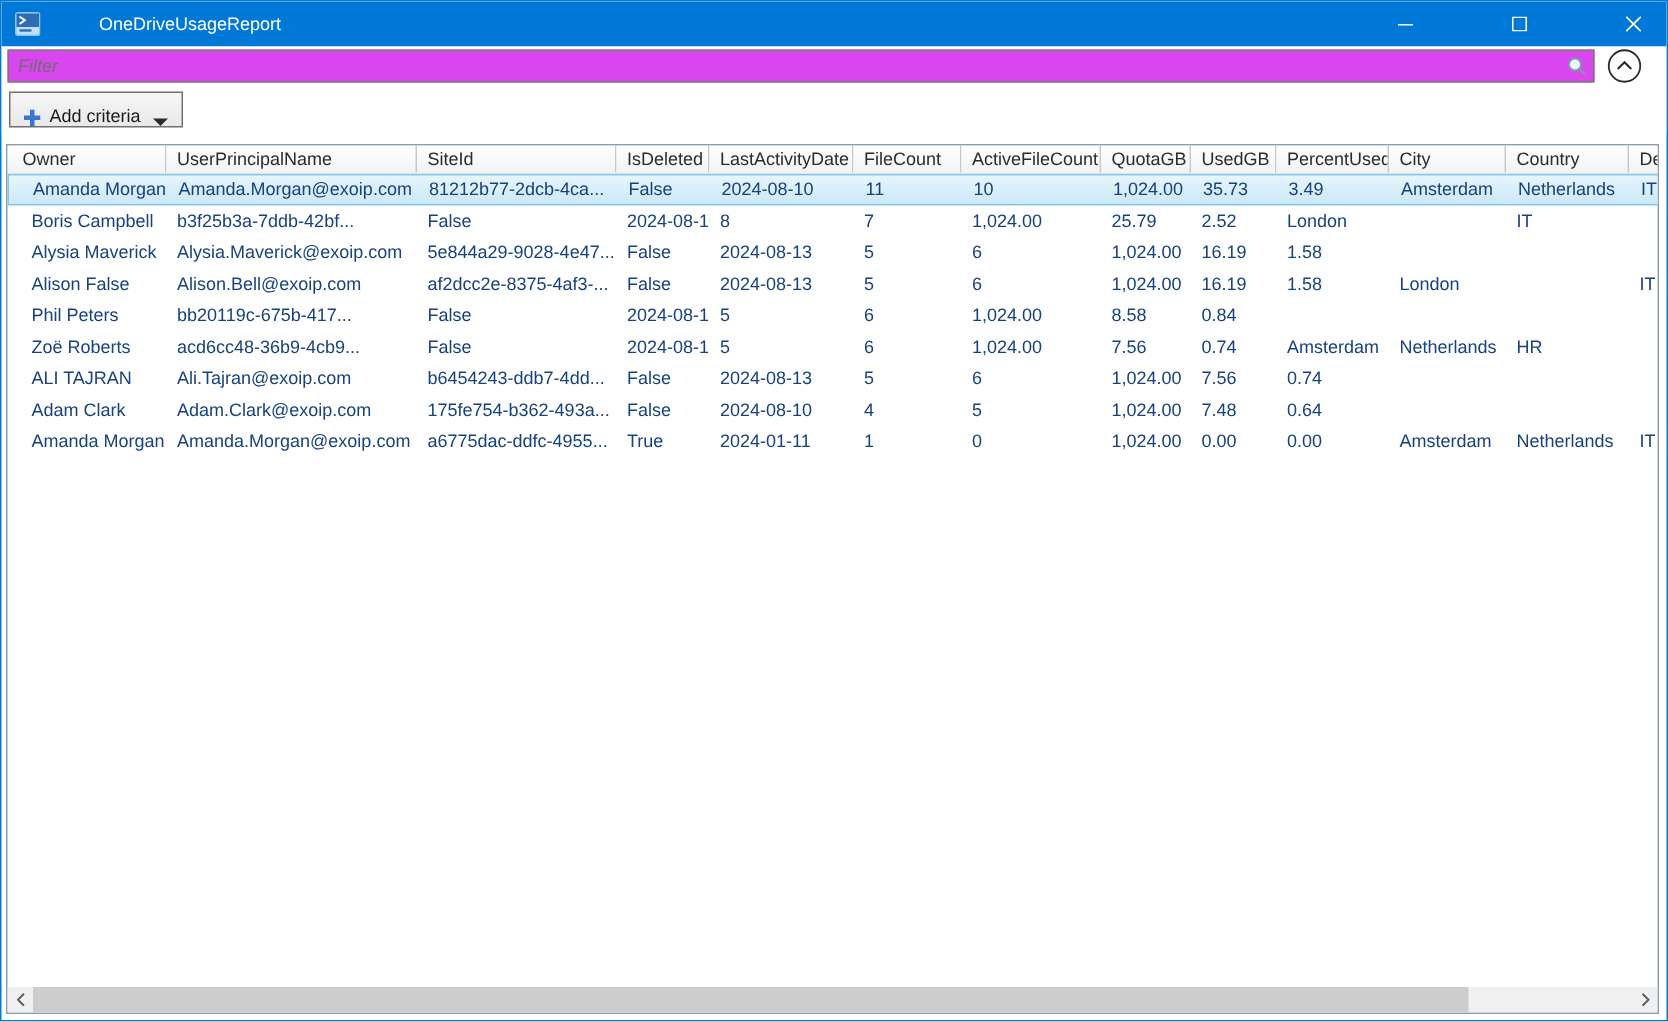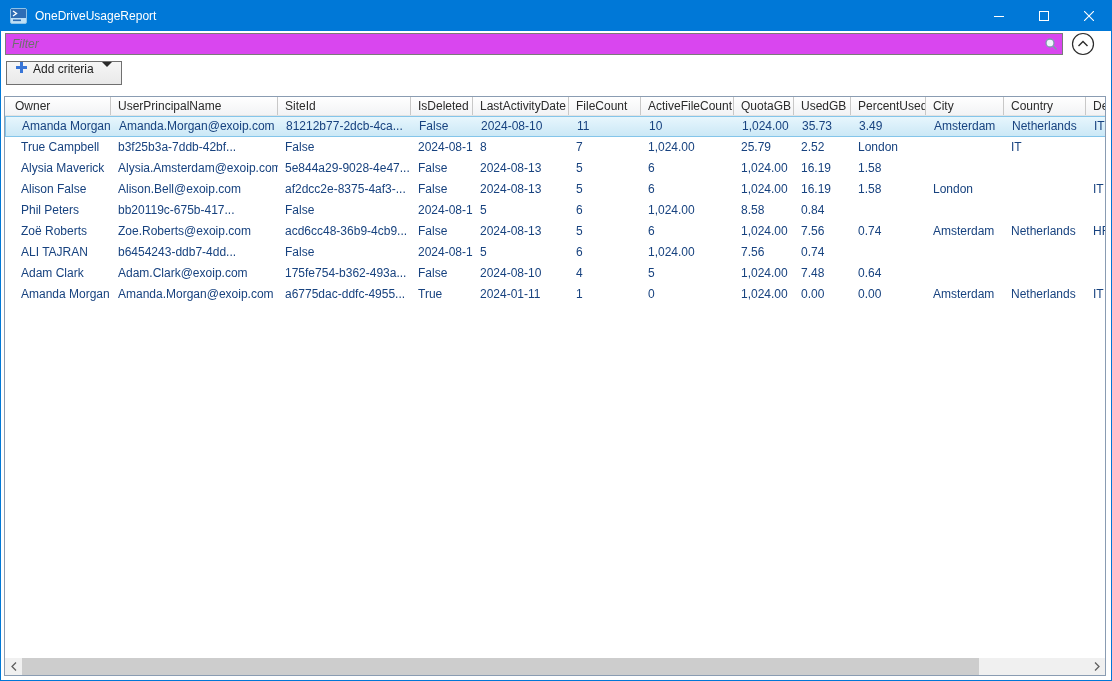--- a/index.html
+++ b/index.html
@@ -6,21 +6,21 @@
   html,body { background:#e8e8e8; }
   body { font-family:"Liberation Sans","DejaVu Sans",sans-serif; }
 
   .window {
     position:relative; width:1112px; height:681px;
     background:#ffffff; border:1px solid #0078d7; overflow:hidden;
   }
 
   
   .titlebar {
-    height:30px; background:#0078d7; display:flex; align-items:center;
+    height:30px; background:#0078d7; display:flex; align-items:center;gap:31px;
   }
   .app-icon { margin-left:9px; width:17px; height:16px; flex:0 0 auto; }
   .title-text { color:#ffffff; font-size:12px; margin-left:8px; flex:1 1 auto;
     white-space:nowrap; overflow:hidden; }
   .tb-btn { width:45px; height:30px; display:flex; align-items:center; justify-content:center; }
   .tb-btn svg { display:block; }
 
   
   .filter-row { height:26px; display:flex; align-items:center; padding:0 14px 0 4px; background:#fff; }
   .filter-box { position:relative; flex:1 1 auto; height:22px; }
@@ -31,21 +31,21 @@
   .filter-box input::placeholder { font-style:italic; color:#6e6e6e; opacity:1; }
   .search-glyph { position:absolute; right:5px; top:4px; }
   .collapse-btn {
     width:28px; height:26px; margin-left:6px; background:transparent; border:none;
     display:flex; align-items:center; justify-content:center; cursor:pointer;
   }
 
   
   .toolbar-row { height:32px; display:flex; align-items:center; padding:0 5px; background:#fff; }
   .add-criteria {
-    display:inline-flex; align-items:flex-start; gap:6px; height:24px; padding:0 9px;
+    display:inline-flex; align-items:flex-end; gap:6px; height:24px; padding:0 9px;
     border:1px solid #707070; background:linear-gradient(#f6f6f6,#e9e9e9);
     font-family:inherit; font-size:12px; color:#1b1b1b; cursor:pointer;
   }
   .caret-down {
     width:0; height:0; border-left:5px solid transparent; border-right:5px solid transparent;
     border-top:5px solid #2b2b2b; margin-left:2px;
   }
 
   
   .grid {
@@ -168,36 +168,36 @@
           <div class="cell">11</div>
           <div class="cell">10</div>
           <div class="cell">1,024.00</div>
           <div class="cell">35.73</div>
           <div class="cell">3.49</div>
           <div class="cell">Amsterdam</div>
           <div class="cell">Netherlands</div>
           <div class="cell">IT</div>
         </div>
         <div class="grid-row">
-          <div class="cell">True Campbell</div>
+          <div class="cell">Boris Campbell</div>
           <div class="cell">b3f25b3a-7ddb-42bf...</div>
           <div class="cell">False</div>
           <div class="cell">2024-08-10</div>
           <div class="cell">8</div>
           <div class="cell">7</div>
           <div class="cell">1,024.00</div>
           <div class="cell">25.79</div>
           <div class="cell">2.52</div>
           <div class="cell">London</div>
           <div class="cell"></div>
           <div class="cell">IT</div>
         </div>
         <div class="grid-row">
           <div class="cell">Alysia Maverick</div>
-          <div class="cell">Alysia.Amsterdam@exoip.com</div>
+          <div class="cell">Alysia.Maverick@exoip.com</div>
           <div class="cell">5e844a29-9028-4e47...</div>
           <div class="cell">False</div>
           <div class="cell">2024-08-13</div>
           <div class="cell">5</div>
           <div class="cell">6</div>
           <div class="cell">1,024.00</div>
           <div class="cell">16.19</div>
           <div class="cell">1.58</div>
           <div class="cell"></div>
           <div class="cell"></div>
@@ -227,35 +227,35 @@
           <div class="cell">6</div>
           <div class="cell">1,024.00</div>
           <div class="cell">8.58</div>
           <div class="cell">0.84</div>
           <div class="cell"></div>
           <div class="cell"></div>
           <div class="cell"></div>
         </div>
         <div class="grid-row">
           <div class="cell">Zoë Roberts</div>
-          <div class="cell">Zoe.Roberts@exoip.com</div>
           <div class="cell">acd6cc48-36b9-4cb9...</div>
           <div class="cell">False</div>
           <div class="cell">2024-08-13</div>
           <div class="cell">5</div>
           <div class="cell">6</div>
           <div class="cell">1,024.00</div>
           <div class="cell">7.56</div>
           <div class="cell">0.74</div>
           <div class="cell">Amsterdam</div>
           <div class="cell">Netherlands</div>
           <div class="cell">HR</div>
         </div>
         <div class="grid-row">
           <div class="cell">ALI TAJRAN</div>
+          <div class="cell">Ali.Tajran@exoip.com</div>
           <div class="cell">b6454243-ddb7-4dd...</div>
           <div class="cell">False</div>
           <div class="cell">2024-08-13</div>
           <div class="cell">5</div>
           <div class="cell">6</div>
           <div class="cell">1,024.00</div>
           <div class="cell">7.56</div>
           <div class="cell">0.74</div>
           <div class="cell"></div>
           <div class="cell"></div>

